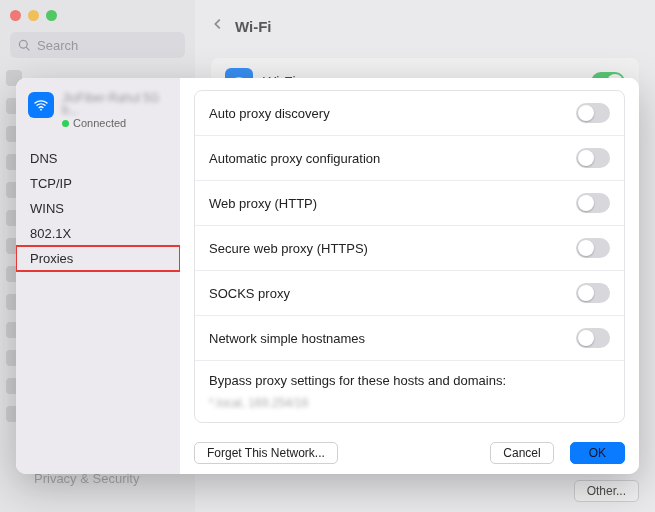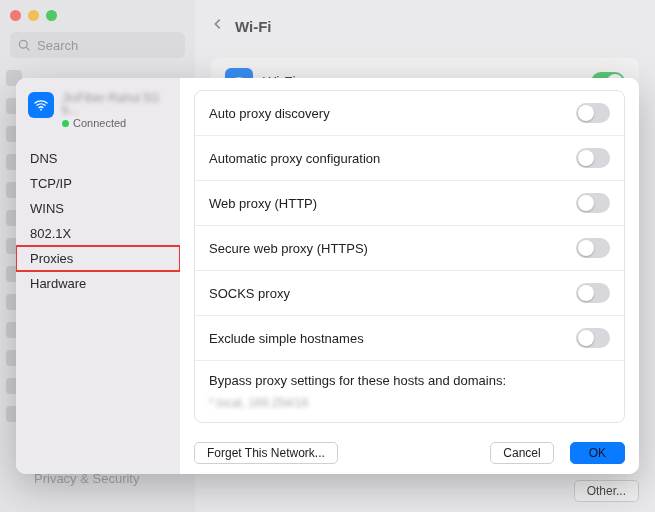--- a/index.html
+++ b/index.html
@@ -143,21 +143,20 @@
           <span>Connected</span>
         </span>
       </div>
     </div>
     <div class="m-tabs">
       <div class="m-tab">DNS</div>
       <div class="m-tab">TCP/IP</div>
       <div class="m-tab">WINS</div>
       <div class="m-tab">802.1X</div>
       <div class="m-tab highlight">Proxies</div>
-      <div class="m-tab">Hardware</div>
     </div>
   </div>
 
   <div class="m-main">
     <div class="group">
       <div class="row">
         <span>Auto proxy discovery</span>
         <span class="toggle off"></span>
       </div>
       <div class="row">
@@ -170,21 +169,21 @@
       </div>
       <div class="row">
         <span>Secure web proxy (HTTPS)</span>
         <span class="toggle off"></span>
       </div>
       <div class="row">
         <span>SOCKS proxy</span>
         <span class="toggle off"></span>
       </div>
       <div class="row">
-        <span>Exclude simple hostnames</span>
+        <span>Network simple hostnames</span>
         <span class="toggle off"></span>
       </div>
       <div class="row bypass">
         <span>Bypass proxy settings for these hosts and domains:</span>
         <span class="vals">*.local, 169.254/16</span>
       </div>
     </div>
 
     <div class="m-footer">
       <span class="btn">Forget This Network...</span>

